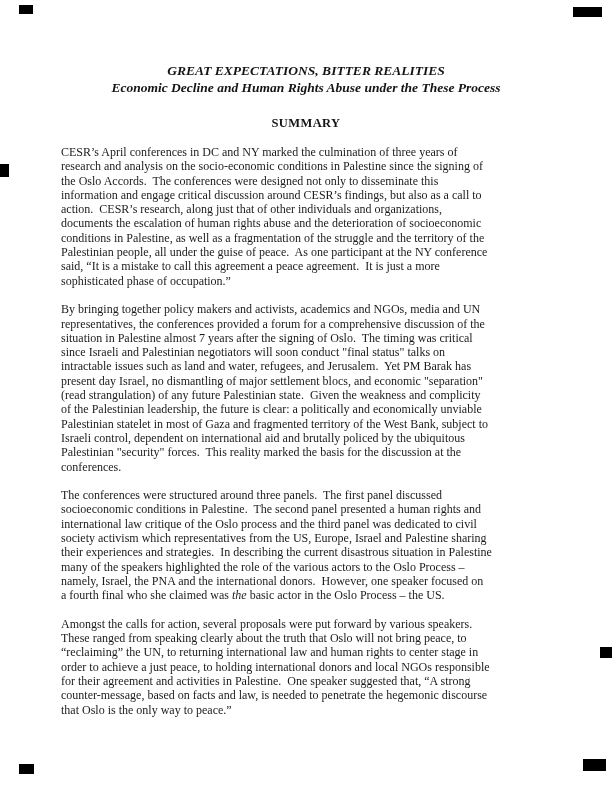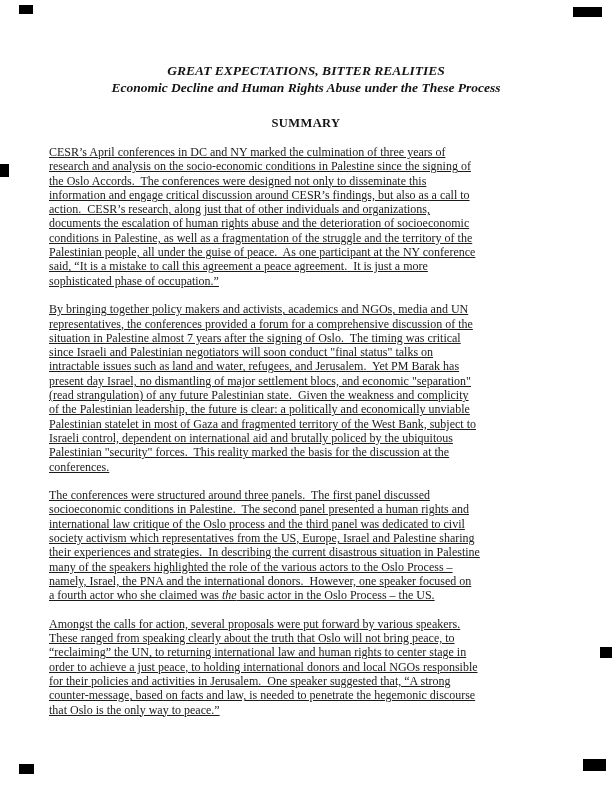--- a/index.html
+++ b/index.html
@@ -14,22 +14,22 @@
   .doc-title{
     position:absolute;top:62px;left:0;width:612px;text-align:center;
     font-weight:bold;font-style:italic;font-size:13.5px;line-height:17px;
     color:#141414;
   }
   .summary-heading{
     position:absolute;top:116px;left:0;width:612px;text-align:center;
     font-weight:bold;font-size:12.5px;letter-spacing:0.4px;color:#141414;
   }
   .content{
-    position:absolute;top:145px;left:49px;width:500px;
-    font-size:12px;color:#1b1b1b;text-decoration:underline;
+    position:absolute;top:145px;left:61px;width:500px;
+    font-size:12px;color:#1b1b1b;
   }
   .para{margin:0 0 14.3px 0;}
   .line{white-space:pre;line-height:14.3px;height:14.3px;}
   .em{font-style:italic;}
   .scan-mark{position:absolute;background:#000000;}
   .mark-top-left{left:19px;top:5px;width:14px;height:9px;}
   .mark-top-right{left:573px;top:7px;width:29px;height:10px;}
   .mark-left-edge{left:0px;top:164px;width:9px;height:13px;}
   .mark-right-edge{left:600px;top:647px;width:12px;height:11px;}
   .mark-bottom-left{left:19px;top:764px;width:15px;height:10px;}
@@ -82,26 +82,26 @@
         <div class="line"><span>conferences.</span></div>
       </div>
       <div class="para">
         <div class="line"><span>The conferences were structured around three panels.  The first panel discussed</span></div>
         <div class="line"><span>socioeconomic conditions in Palestine.  The second panel presented a human rights and</span></div>
         <div class="line"><span>international law critique of the Oslo process and the third panel was dedicated to civil</span></div>
         <div class="line"><span>society activism which representatives from the US, Europe, Israel and Palestine sharing</span></div>
         <div class="line"><span>their experiences and strategies.  In describing the current disastrous situation in Palestine</span></div>
         <div class="line"><span>many of the speakers highlighted the role of the various actors to the Oslo Process –</span></div>
         <div class="line"><span>namely, Israel, the PNA and the international donors.  However, one speaker focused on</span></div>
-        <div class="line"><span>a fourth actor who she claimed was </span><span class="em">the</span><span> basic actor in the Oslo Process – the US.</span></div>
+        <div class="line"><span>a fourth final who she claimed was </span><span class="em">the</span><span> basic actor in the Oslo Process – the US.</span></div>
       </div>
       <div class="para">
         <div class="line"><span>Amongst the calls for action, several proposals were put forward by various speakers.</span></div>
         <div class="line"><span>These ranged from speaking clearly about the truth that Oslo will not bring peace, to</span></div>
         <div class="line"><span>“reclaiming” the UN, to returning international law and human rights to center stage in</span></div>
         <div class="line"><span>order to achieve a just peace, to holding international donors and local NGOs responsible</span></div>
-        <div class="line"><span>for their policies and activities in Jerusalem.  One speaker suggested that, “A strong</span></div>
+        <div class="line"><span>for their agreement and activities in Palestine.  One speaker suggested that, “A strong</span></div>
         <div class="line"><span>counter-message, based on facts and law, is needed to penetrate the hegemonic discourse</span></div>
         <div class="line"><span>that Oslo is the only way to peace.”</span></div>
       </div>
     </div>
 
 </div>
 
 </body></html>

